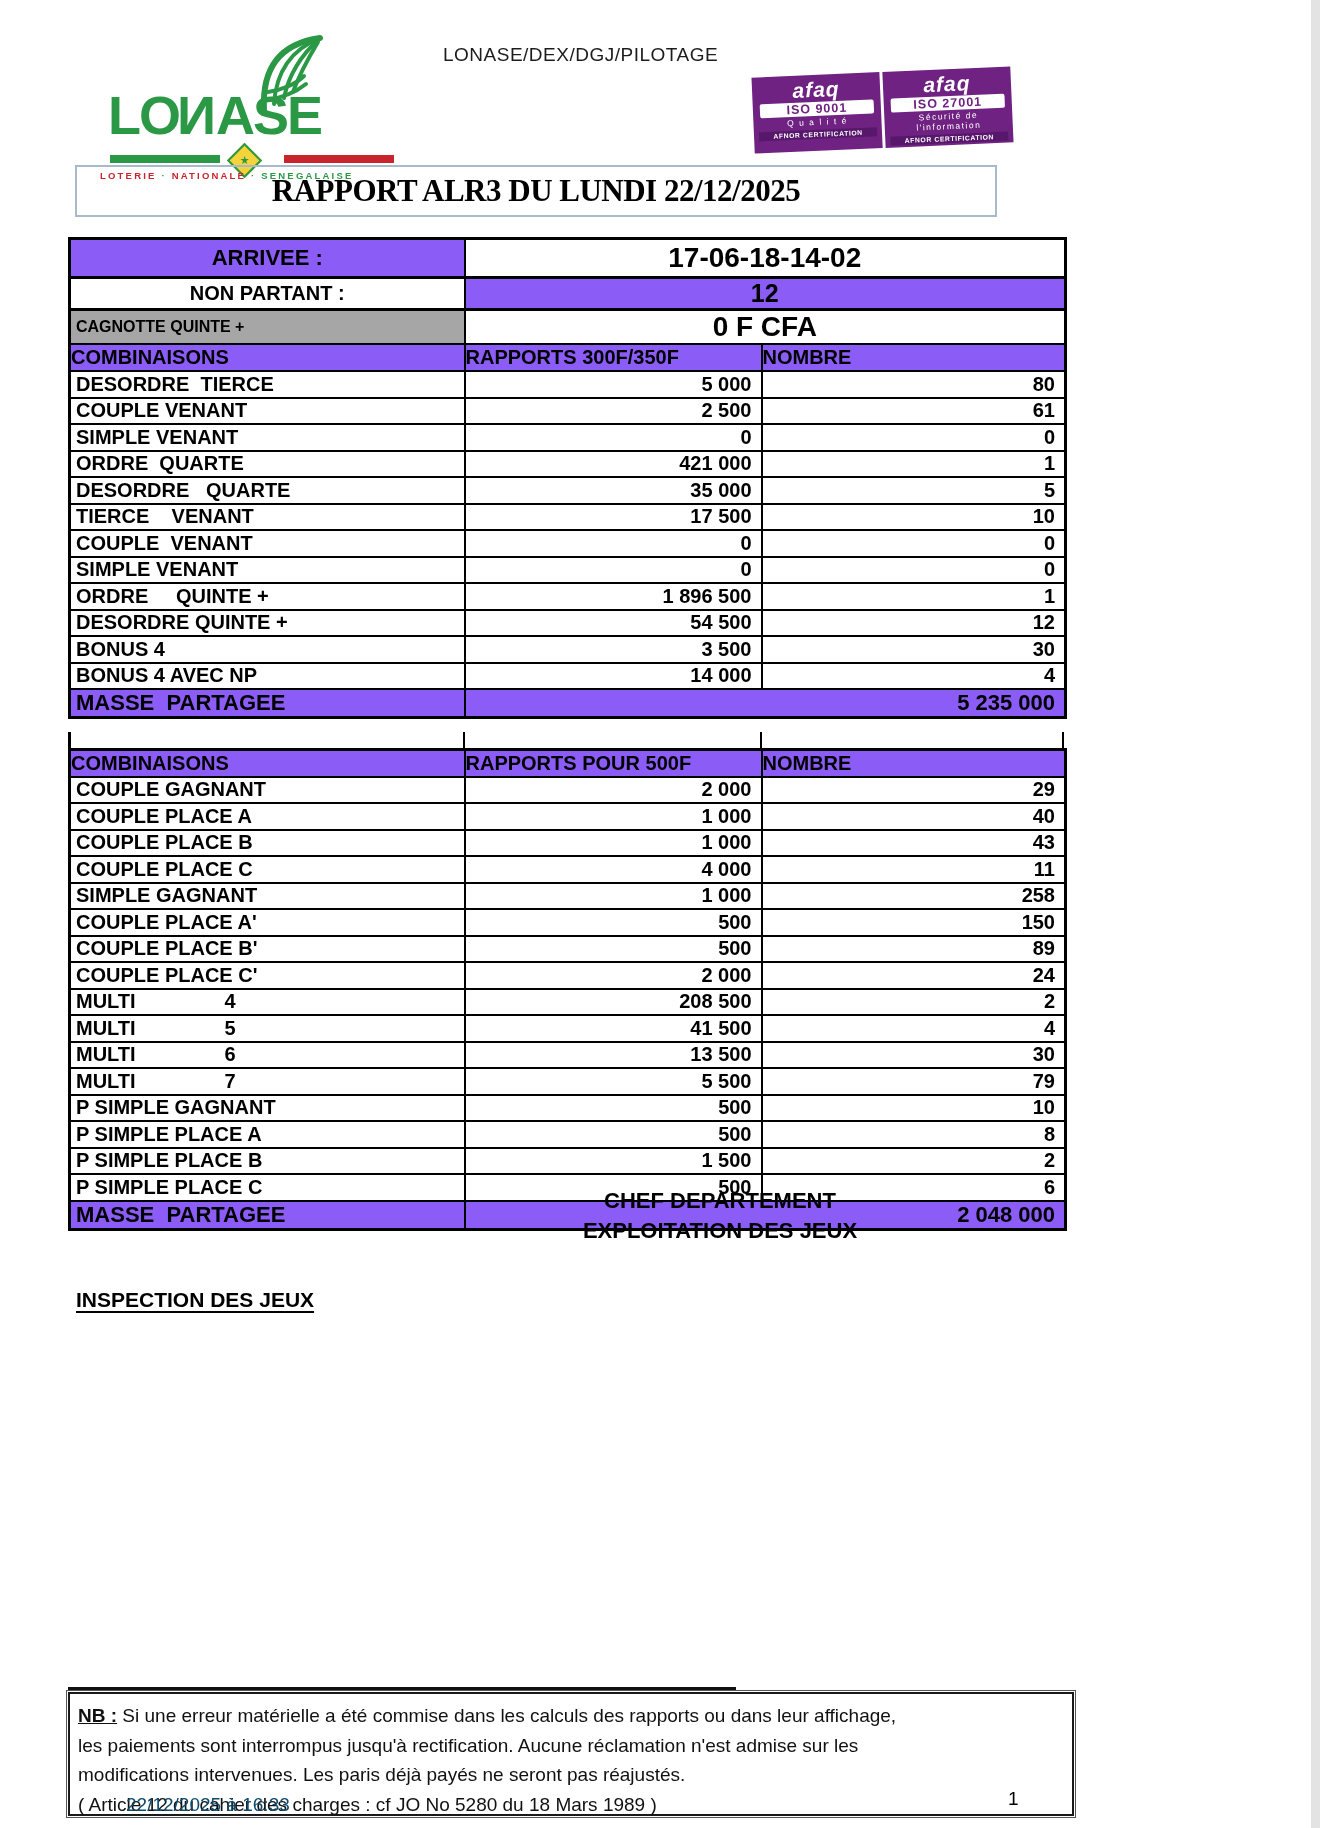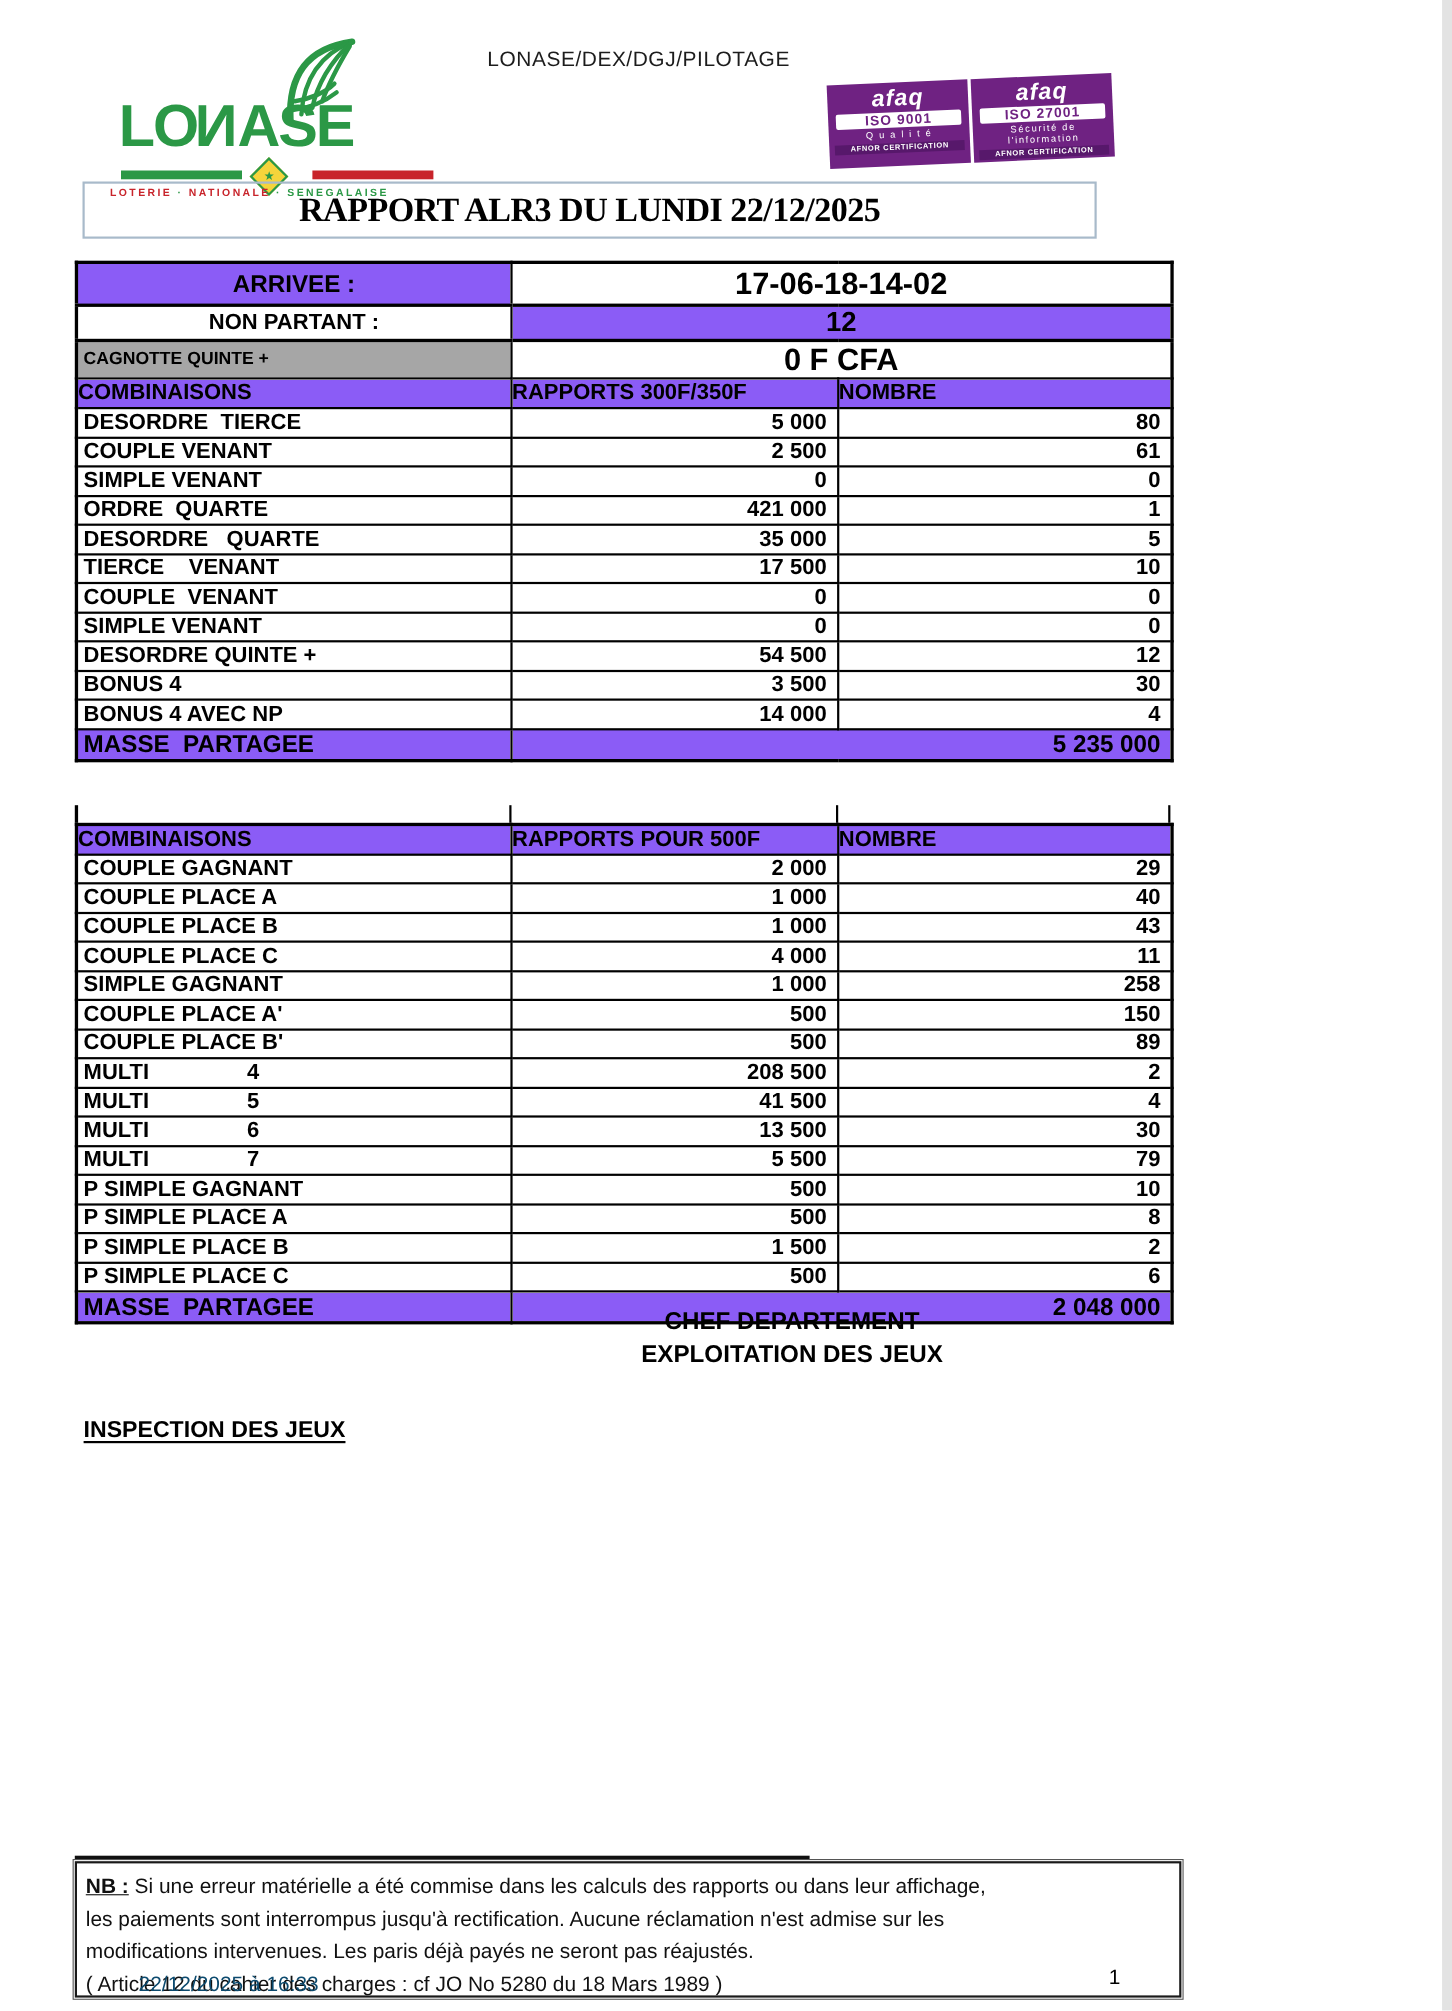--- a/index.html
+++ b/index.html
@@ -210,20 +210,25 @@
           <td class="c-label pre">COUPLE  VENANT</td>
           <td class="c-num">0</td>
           <td class="c-num">0</td>
         </tr>
         <tr class="r-data">
           <td class="c-label pre">SIMPLE VENANT</td>
           <td class="c-num">0</td>
           <td class="c-num">0</td>
         </tr>
         <tr class="r-data">
+          <td class="c-label pre">ORDRE     QUINTE +</td>
+          <td class="c-num">1 896 500</td>
+          <td class="c-num">1</td>
+        </tr>
+        <tr class="r-data">
           <td class="c-label pre">DESORDRE QUINTE +</td>
           <td class="c-num">54 500</td>
           <td class="c-num">12</td>
         </tr>
         <tr class="r-data">
           <td class="c-label pre">BONUS 4</td>
           <td class="c-num">3 500</td>
           <td class="c-num">30</td>
         </tr>
         <tr class="r-data">
@@ -290,20 +295,25 @@
           <td class="c-label pre">COUPLE PLACE A'</td>
           <td class="c-num">500</td>
           <td class="c-num">150</td>
         </tr>
         <tr class="r-data">
           <td class="c-label pre">COUPLE PLACE B'</td>
           <td class="c-num">500</td>
           <td class="c-num">89</td>
         </tr>
         <tr class="r-data">
+          <td class="c-label pre">COUPLE PLACE C'</td>
+          <td class="c-num">2 000</td>
+          <td class="c-num">24</td>
+        </tr>
+        <tr class="r-data">
           <td class="c-label pre">MULTI                4</td>
           <td class="c-num">208 500</td>
           <td class="c-num">2</td>
         </tr>
         <tr class="r-data">
           <td class="c-label pre">MULTI                5</td>
           <td class="c-num">41 500</td>
           <td class="c-num">4</td>
         </tr>
         <tr class="r-data">

